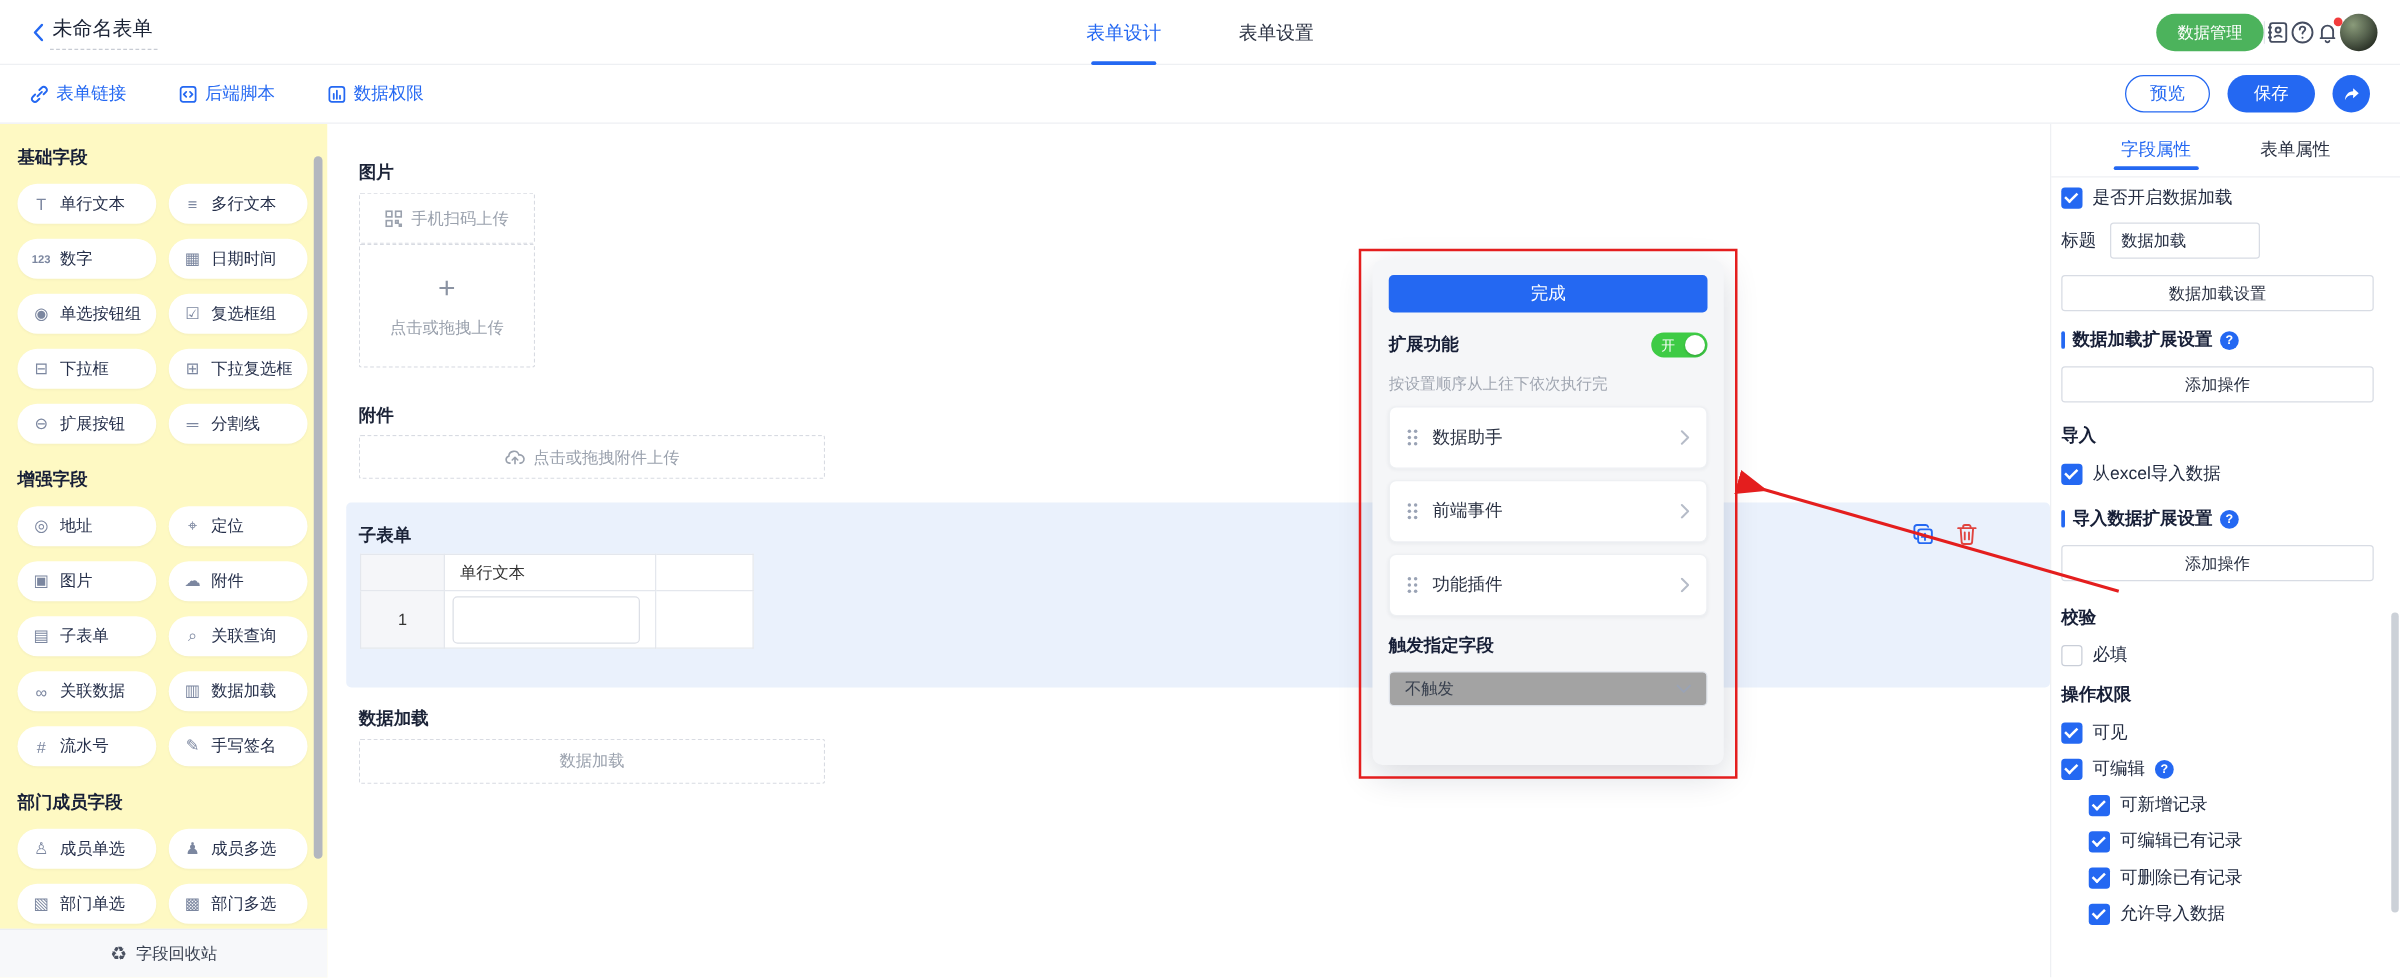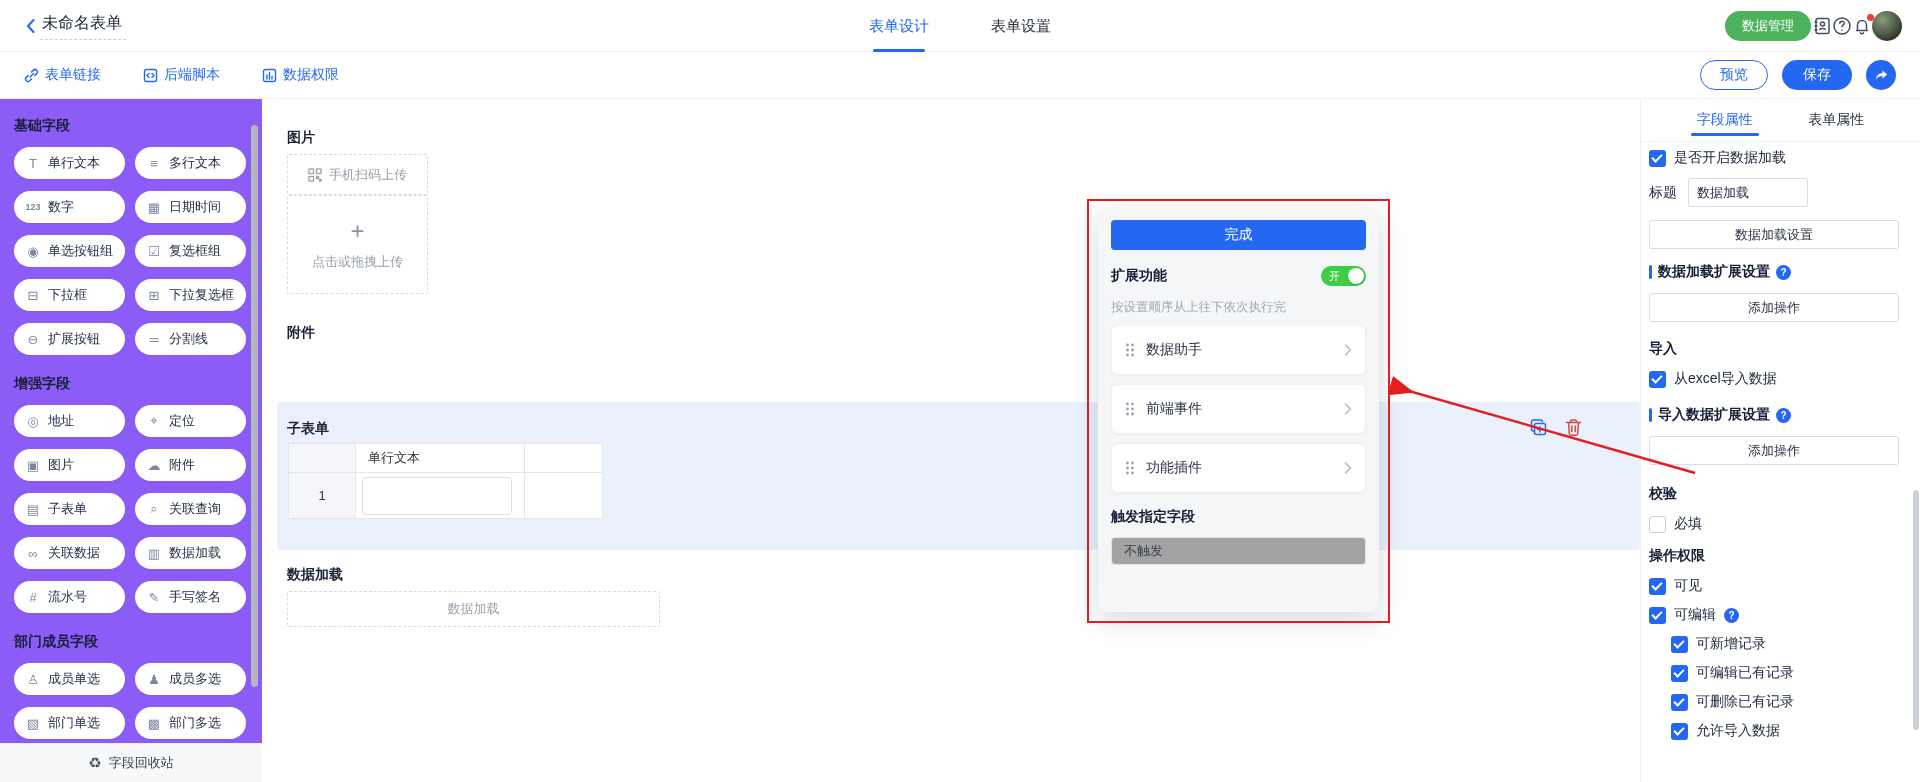--- a/index.html
+++ b/index.html
@@ -39,21 +39,21 @@
   .tlink { display:flex; align-items:center; gap:6px; color:#2468f2; font-size:14px; cursor:pointer; }
   .toolbar-right { margin-left:auto; display:flex; align-items:center; gap:14px; }
   .btn-preview { border:1px solid #2468f2; color:#2468f2; background:#fff; border-radius:15px;
                  height:30px; padding:0 19px; font-size:14px; display:flex; align-items:center; cursor:pointer; }
   .btn-save { background:#2468f2; color:#fff; border-radius:15px; height:30px; padding:0 21px;
               font-size:14px; display:flex; align-items:center; cursor:pointer; }
   .btn-share { width:30px; height:30px; border-radius:50%; background:#2468f2; display:flex;
                align-items:center; justify-content:center; cursor:pointer; }
 
   
-  .sidebar { position:absolute; top:99px; left:0; bottom:0; width:262px; background:#8b5cf6; }
+  .sidebar { position:absolute; top:99px; left:0; bottom:0; width:262px; background:#fef9c3; }
   .sb-inner { padding:18px 16px 0 14px; }
   .sb-title { font-size:14px; font-weight:bold; color:#171f37; margin-bottom:12px; }
   .sb-grid { display:grid; grid-template-columns:1fr 1fr; gap:12px 10px; margin-bottom:20px; }
   .fbtn { height:32px; background:#fff; border-radius:16px; display:flex; align-items:center;
           gap:7px; padding:0 4px 0 11px; font-size:13px; color:#252f4a; white-space:nowrap;
           box-shadow:0 1px 2px rgba(25,35,65,.04); cursor:grab; overflow:hidden; }
   .fglyph { color:#7c87a0; font-size:13px; width:16px; text-align:center; flex:none; }
   .sb-scroll { position:absolute; left:251px; top:26px; width:7px; height:562px;
                background:#b3b7bf; border-radius:4px; }
   .sb-footer { position:absolute; left:0; right:0; bottom:0; height:39px; border-top:1px solid #ebedf1;
@@ -355,20 +355,27 @@
         <path d="M8.5 8.5h2v2h-2zM11.5 11.5h1.5v1.5h-1.5z"></path>
       </svg>
     <span>手机扫码上传</span>
   </div>
   <div class="dash-box upload-col" style="left:25px;top:96px;width:141px;height:99px;">
     <span class="plus-sign">+</span>
     <span>点击或拖拽上传</span>
   </div>
 
   <div class="c-label" style="left:25px;top:225px;">附件</div>
+  <div class="dash-box" style="left:25px;top:249px;width:373px;height:35px;">
+    <svg width="16" height="13" viewBox="0 0 16 13" fill="none" stroke="#9aa1ad" stroke-width="1.3">
+        <path d="M4 11.5h-.5A2.8 2.8 0 0 1 3 6a4.2 4.2 0 0 1 8.2-1A3.3 3.3 0 0 1 12.5 11.5H12" stroke-linecap="round"></path>
+        <path d="M8 12V7M5.8 9 8 6.8 10.2 9" stroke-linecap="round" stroke-linejoin="round"></path>
+      </svg>
+    <span>点击或拖拽附件上传</span>
+  </div>
 
   <div class="sel-band">
     <div class="band-label">子表单</div>
     <table class="subtable">
       <tbody>
           <tr class="st-h">
         <td class="st-idx"></td>
         <td class="st-col">单行文本</td>
         <td class="st-end"></td>
       </tr>

